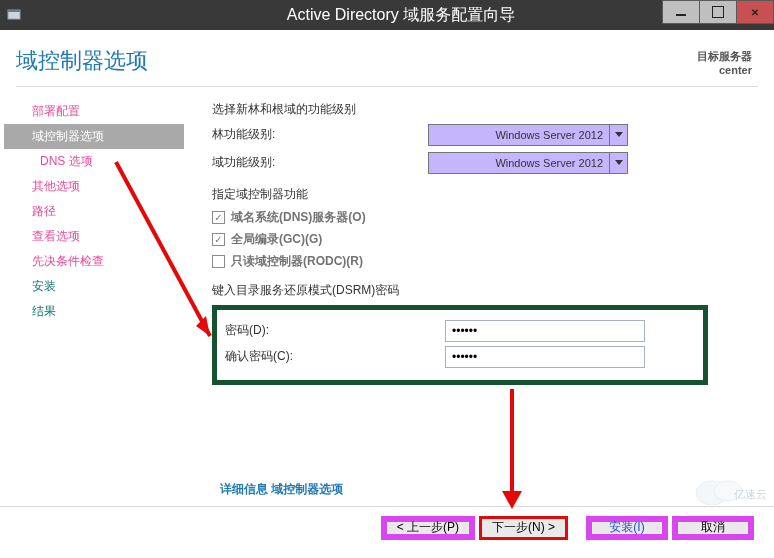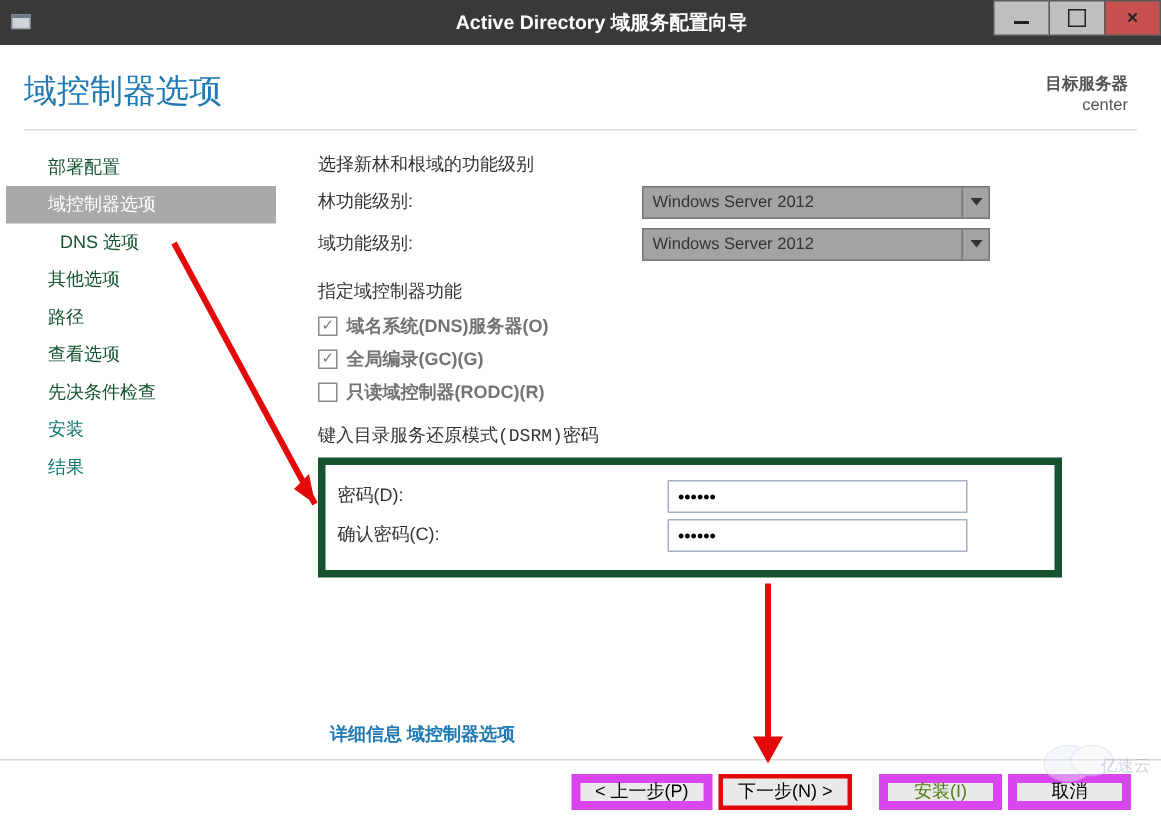--- a/index.html
+++ b/index.html
@@ -1,62 +1,62 @@
 <!DOCTYPE html>
 <html><head>
 <meta charset="utf-8">
 <style>
   * { box-sizing: border-box; font-family: "Microsoft YaHei", "Segoe UI", sans-serif; }
   body { margin: 0; background: #fff; width: 774px; height: 558px; overflow: hidden; position: relative; }
   .titlebar { height: 30px; background: #39393a; color: #fff; display: flex; align-items: center; position: relative; }
   .titlebar-icon { width: 28px; display:flex; align-items:center; justify-content:center; }
-  .titlebar-title { flex:1; text-align:center; font-size: 13px; font-weight: bold; }
+  .titlebar-title { flex:1; text-align:center; font-size: 16px; }
   .titlebar-buttons { display:flex; position:absolute; right:0; top:0; }
   .titlebar-btn { width:38px; height:24px; background:#bfbfc0; border:1px solid #5a5a5a; display:flex; align-items:center; justify-content:center; font-size:13px; margin-left:-1px; }
   .titlebar-btn.min:after { content:""; width:10px; height:2px; background:#222; display:block; margin-top:6px;}
   .titlebar-btn.max:after { content:""; width:10px; height:10px; border:1px solid #222; display:block; }
   .titlebar-btn.close { background:#c75050; color:#fff; }
   .titlebar-btn.close:after { content:"✕"; font-size:10px; font-weight:bold; color:#222;}
   .header-row { display:flex; justify-content:space-between; align-items:flex-start; padding: 16px 22px 8px 16px; }
   .page-head { color:#2079b3; font-size: 22px; font-weight:400; }
   .target-box { text-align:right; font-size:11px; color:#555; line-height:1.25; padding-top:4px;}
   .main-cols { display:flex; padding: 10px 12px 0 4px; }
   .sidebar { width:180px; padding-top:2px; }
-  .side-item { font-size:12px; color:#14532d; padding:4px 6px 4px 28px; cursor:default; }
+  .side-item { font-size:12px; color:#ec4899; padding:4px 6px 4px 28px; cursor:default; }
   .side-item.level0 { padding-left:28px; }
   .side-item.level1 { padding-left:36px; }
   .side-item.selected { background:#a9a9a9; color:#fff; }
   .side-item.dim { color:#0f766e; }
   .content { flex:1; font-size:12px; color:#333; padding:4px 14px 0 28px; position:relative; }
   .row { display:flex; align-items:center; margin-bottom:6px; }
   .row .lbl { width:216px; }
-  .combo { display:flex; align-items:center; width:232px; height:22px; border:1px solid #767676; background:#a3a3a3; }
+  .combo { display:flex; align-items:center; width:200px; height:22px; border:1px solid #767676; background:#c4b5fd;text-align:right; }
   .combo .combo-text { flex:1; padding:0 6px; font-size:11px; color:#333;}
   .combo .combo-btn { width:18px; height:100%; border-left:1px solid #767676; display:flex; align-items:center; justify-content:center; }
   .combo .combo-btn:after { content:""; width:0;height:0; border-left:4px solid transparent; border-right:4px solid transparent; border-top:5px solid #333;}
-  .section-head { margin-top:12px; margin-bottom:6px;font-family:Liberation Mono, monospace; }
+  .section-head { margin-top:12px; margin-bottom:6px; }
   .ck-row { display:flex; align-items:center; gap:6px; margin-bottom:5px; }
   .ck { width:13px; height:13px; border:1px solid #8b8b8b; display:inline-flex; align-items:center; justify-content:center; font-size:10px; color:#7a7a7a;}
   .ck.checked:after { content:"✓"; }
   .ck-label.dim { color:#737373;font-weight:bold; }
   .red-box { border:5px solid #14532d; padding:6px 8px 8px 8px; margin-top:4px; margin-right:40px; }
   .pw-row { display:flex; align-items:center; margin:4px 0; }
   .pw-row .lbl2 { width:220px; }
   .txt { width:200px; height:22px; border:1px solid #a6b0c4; padding:0 6px; font-size:12px; font-family:inherit; }
   .link { color:#2079b3; margin-top:14px; display:inline-block; }
   .moreinfo-row { position:absolute; left:220px; bottom:60px; font-size:12px;font-weight:bold; }
   .button-row { position:absolute; left:0; right:0; bottom:10px; height:42px; border-top:1px solid #d8d8d8; display:flex; align-items:center; justify-content:flex-end; padding:0 20px 0 0; gap:4px; }
   .btn { min-width:82px; height:24px; border:6px solid #d946ef; background:#e9e9e9; font-size:12px; padding:0 10px; display:inline-flex; align-items:center; justify-content:center; cursor:default;}
   .btn.primary { border:3px solid #e40808; }
-  .btn.dim { color:#4d7c0f; }
+  .btn.dim { color:#1d4ed8; }
   .rule-top { border-top:1px solid #dcdcdc; margin:0 16px 0 16px; }
   .arrow { position:absolute; pointer-events:none; }
   .arrow-line { stroke:#e40808; stroke-width:4; }
   .arrow-head { fill:#e40808; }
-  .watermark { position:absolute; right:6px; bottom:34px; opacity:.45; }
+  .watermark { position:absolute; right:6px; bottom:50px; opacity:.45; }
   .watermark svg{ display:block;}
 </style>
 </head>
 <body>
 
 <div class="titlebar">
   <div class="titlebar-icon">
     <svg width="14" height="14" viewBox="0 0 14 14">
         <rect x="1" y="2" width="12" height="9" fill="#cfd4da" stroke="#9aa2ab"></rect>
         <rect x="1" y="2" width="12" height="2" fill="#6c7b8b"></rect>
@@ -67,21 +67,21 @@
     <div class="titlebar-btn min"></div>
     <div class="titlebar-btn max"></div>
     <div class="titlebar-btn close"></div>
   </div>
 </div>
 
 <div class="header-row">
   <div class="page-head">域控制器选项</div>
   <div class="target-box">
     <div style="font-weight:600;">目标服务器</div>
-    <div style="font-weight:400;">center</div>
+    <div style="font-weight:700;">center</div>
   </div>
 </div>
 <div class="rule-top"></div>
 
 <div class="main-cols">
 
   <div class="sidebar">
     <div class="side-item level0">部署配置</div>
     <div class="side-item level0 selected">域控制器选项</div>
     <div class="side-item level1">DNS 选项</div>

